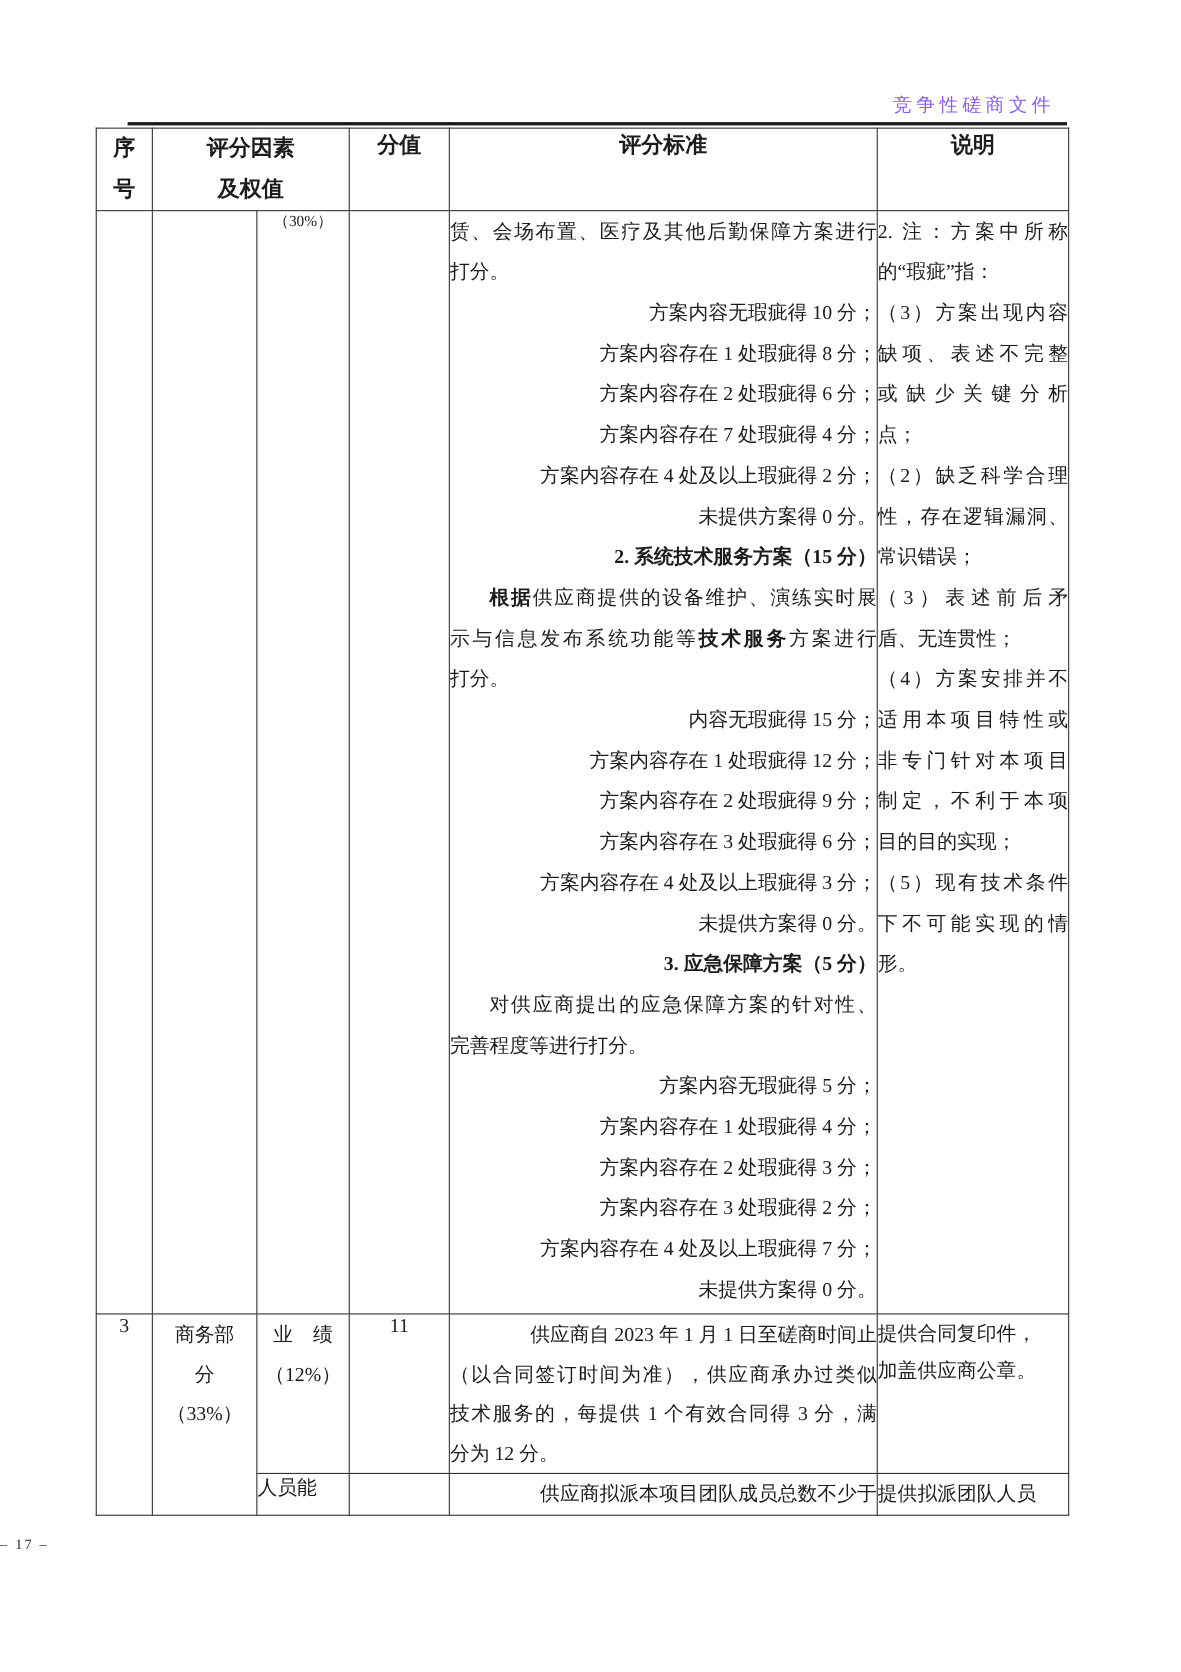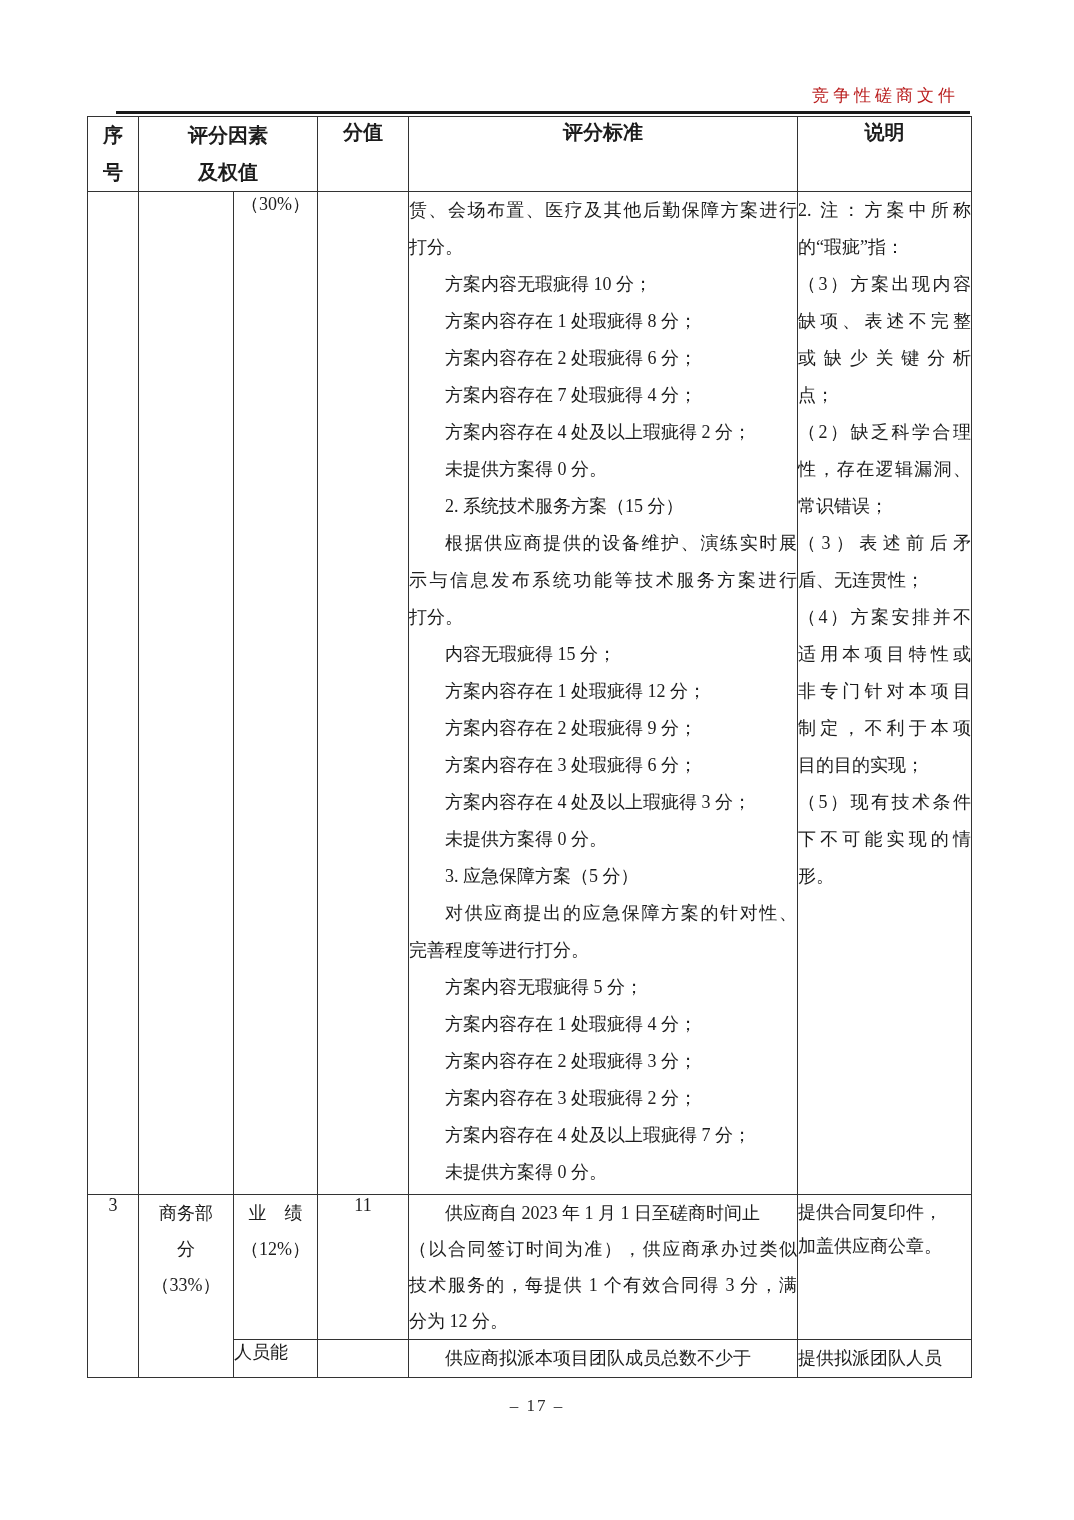--- a/index.html
+++ b/index.html
@@ -10,21 +10,21 @@
     color:#1c1c1c;
     position:relative;
     overflow:hidden;
   }
   .page{position:absolute;inset:0;}
   .header-title{
     position:absolute;
     top:84px;right:115px;
     font-size:17px;
     letter-spacing:4px;
-    color:#b91c1c;
+    color:#8b5cf6;
     white-space:nowrap;
   }
   .header-rule{
     position:absolute;
     left:116px;top:111px;
     width:854px;height:3px;
     background:#1a1a1a;
   }
   table.scoring{
     position:absolute;
@@ -42,49 +42,48 @@
   }
   td.hd{
     font-weight:bold;
     font-size:20px;
     text-align:center;
     vertical-align:middle;
     line-height:31px;
   }
   .line{white-space:nowrap;line-height:37px;}
   .line.just{white-space:normal;text-align:justify;text-align-last:justify;}
-  .line.ind{text-indent:2em;}
-  .line span.b{font-weight:normal;margin-top:12px;}
+  .line.ind{text-indent:2em;text-align:right;}
+  .line span.b{font-weight:bold;margin-top:12px;}
   td.criteria-cell{padding:5px 6px 0 8px;}
   td.note-cell{padding:5px 4px 0 6px;}
   td.weight-cell{
     text-align:center;
     padding-top:8px;
-    font-size:18px;
+    font-size:14px;
   }
   td.center-mid{
     text-align:center;
     vertical-align:middle;
   }
   td.center-mid .line{line-height:36px;white-space:nowrap;}
   td.r3a-criteria{padding:2px 6px 0 8px;}
   td.r3a-criteria .line{line-height:36px;}
   td.r3a-note{vertical-align:middle;padding:0 4px 0 6px;margin-top:13px;}
   td.r3a-note .line{line-height:34px;}
   td.r3b{vertical-align:top;}
   td.r3b .line{line-height:36px;}
   td.r3b-factor{text-align:left;padding-top:2px;}
   td.r3b-criteria{padding:2px 6px 0 8px;}
   td.r3b-note{padding:2px 4px 0 6px;}
   .footer-page{
     position:absolute;
     left:0;top:1396px;
     width:1074px;
-    text-align:center;
-    font-size:17px;
+    font-size:13px;
     letter-spacing:2px;
     color:#2a2a2a;
   }
 </style>
 </head>
 <body>
 
 <div class="page">
 
   <div class="header-title">竞争性磋商文件</div>

